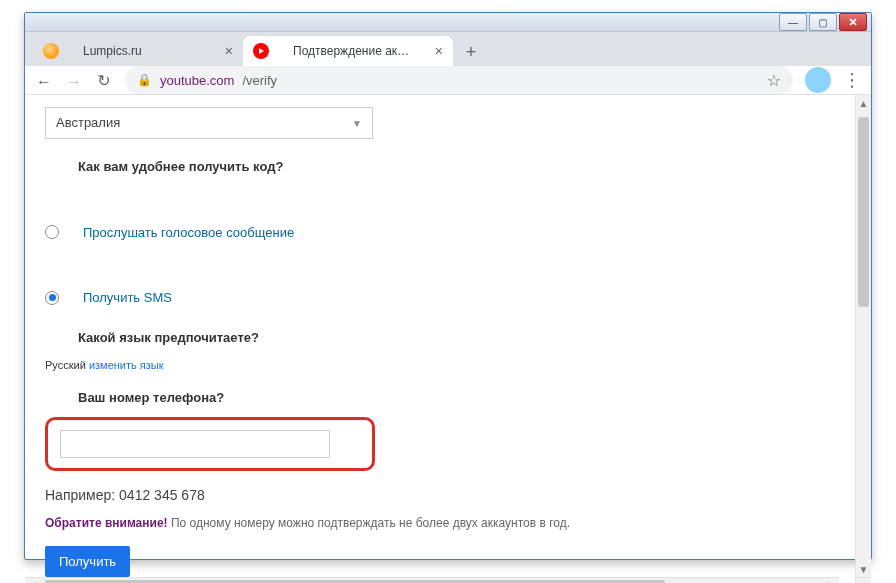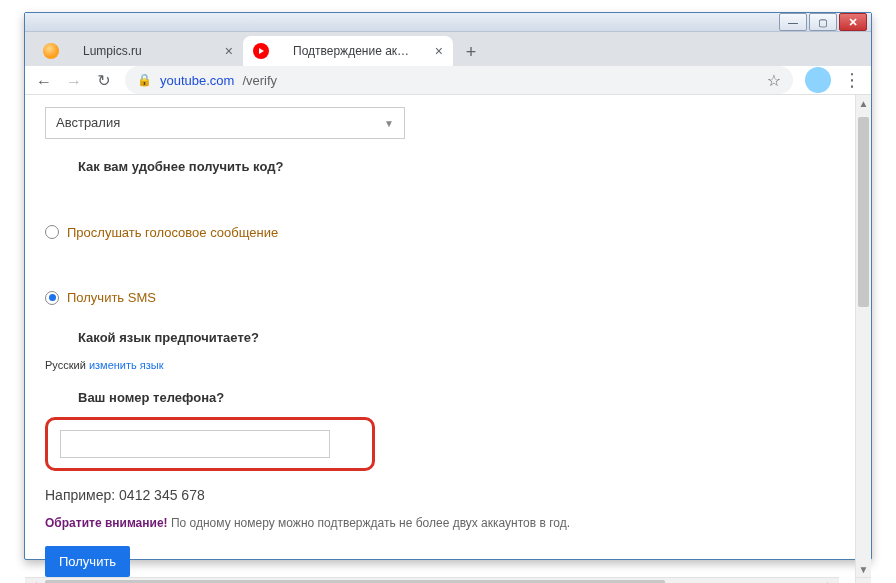--- a/index.html
+++ b/index.html
@@ -116,21 +116,21 @@
     background:#f1f3f4;
     border-radius:14px;
     display:flex;
     align-items:center;
     padding:0 12px;
     gap:8px;
     font-size:13px;
     color:#202124;
   }
   .omnibox .lock { color:#5f6368; font-size:12px; }
-  .omnibox .url-domain { color:#1d4ed8; }
+  .omnibox .url-domain { color:#701a75; }
   .omnibox .url-path { color:#5f6368; }
   .omnibox .spacer { flex:1; }
   .omnibox .star { color:#5f6368; font-size:16px; }
   .avatar {
     width:26px; height:26px; border-radius:50%;
     background:#8cd3ff;
   }
   .menu-dots { color:#5f6368; font-size:18px; }
   
   .viewport {
@@ -168,35 +168,35 @@
   }
   .h-arrow { width:16px; display:flex;align-items:center;justify-content:center;color:#7a7a7a;font-size:10px; }
   .h-track { flex:1; position:relative; }
   .h-thumb {
     position:absolute; top:2px; bottom:2px;
     left:4px; width:620px;
     background:#c7c7c7; border-radius:2px;
   }
   
   .select-box {
-    width:360px; height:30px;
+    width:328px; height:30px;
     border:1px solid #ccc;
     background:#fff;
     display:flex; align-items:center; justify-content:space-between;
     padding:15px 10px;
     color:#444; font-size:13px;
     margin-bottom:18px;
   }
   .select-box .caret { color:#888; font-size:10px; }
   .q-label {
     font-weight:bold; color:#333; margin-bottom:10px; font-size:13px;padding-left:33px;
   }
   .radio-row {
-    display:flex; align-items:center; gap:8px;
-    color:#a16207; font-size:13px; margin-bottom:6px;margin-top:46px;
+    display:flex; align-items:center; gap:24px;
+    color:#0369a1; font-size:13px; margin-bottom:6px;margin-top:46px;
   }
   .radio {
     width:14px; height:14px; border:1px solid #888; border-radius:50%;
     display:flex;align-items:center;justify-content:center;flex:none;
   }
   .radio.checked::after {
     content:""; width:7px;height:7px;border-radius:50%;background:#1a73e8;
   }
   .lang-row { font-size:11px; color:#333; margin-bottom:14px; }
   .lang-row .link { color:#1a73e8; cursor:pointer; }

